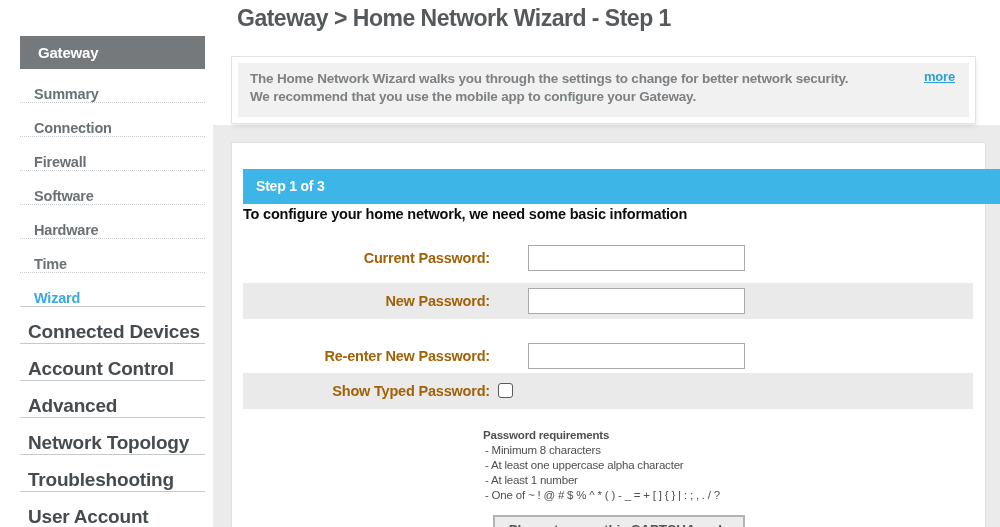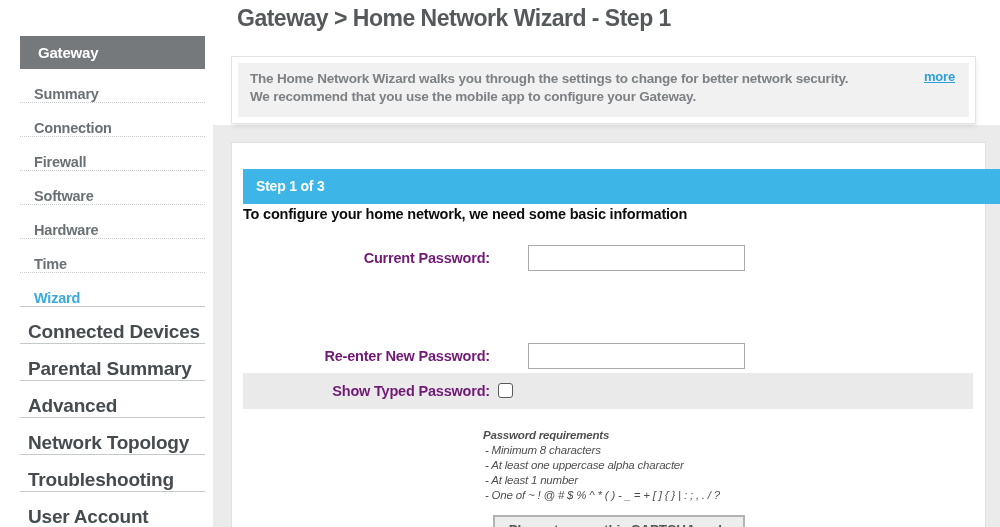--- a/index.html
+++ b/index.html
@@ -69,35 +69,35 @@
     position:absolute;left:11px;top:63px;font-size:14.5px;font-weight:bold;color:#0d0d0d;
   }
   .form-row{position:absolute;left:11px;width:730px;height:36px;}
   .form-row.shaded{background:#eaeaea;}
   .row-1{top:97px;}
   .row-2{top:140px;}
   .row-3{top:195px;}
   .row-4{top:230px;}
   .row-label{
     position:absolute;left:0;top:0;width:247px;height:36px;line-height:36px;
-    text-align:right;font-size:14.5px;font-weight:bold;color:#701a75;
+    text-align:right;font-size:14.5px;font-weight:bold;color:#a16207;
   }
   .row-input{
     position:absolute;left:285px;top:5px;width:217px;height:26px;box-sizing:border-box;
     border:1px solid #a9a9a9;background:#fff;font-size:14px;padding:0 6px;
     font-family:"Liberation Sans",sans-serif;
   }
   .row-check{
     appearance:none;-webkit-appearance:none;position:absolute;left:255px;top:10px;
     width:15px;height:15px;box-sizing:border-box;border:1px solid #595959;border-radius:3px;
     background:#fff;margin:0;cursor:pointer;
   }
 
   
-  .reqs{position:absolute;left:251px;top:285px;font-size:11.5px;color:#4f4f4f;line-height:15px;font-style:italic;}
+  .reqs{position:absolute;left:251px;top:285px;font-size:11.5px;color:#4f4f4f;line-height:15px;}
   .reqs-title{font-weight:bold;}
   .reqs div.item{padding-left:2px;}
 
   
   .captcha-box{
     position:absolute;left:261px;top:372px;width:252px;height:44px;box-sizing:border-box;
     border:2px solid #b3b3b3;background:#ededed;text-align:center;
     font-size:13.5px;font-weight:bold;color:#545454;padding-top:5px;
   }
 </style>
@@ -131,21 +131,21 @@
         <span>Time</span>
       </div>
       <div class="side-item sub-item last active">
         <span>Wizard</span>
       </div>
 
       <div class="side-item main-item">
         <span>Connected Devices</span>
       </div>
       <div class="side-item main-item">
-        <span>Parental Summary</span>
+        <span>Account Control</span>
       </div>
       <div class="side-item main-item">
         <span>Advanced</span>
       </div>
       <div class="side-item main-item">
         <span>Network Topology</span>
       </div>
       <div class="side-item main-item">
         <span>Troubleshooting</span>
       </div>
@@ -169,20 +169,24 @@
 
     <div class="step-bar">Step 1 of 3</div>
 
     <div class="intro-text">To configure your home network, we need some basic information</div>
 
     <div class="form-row row-1">
       <div class="row-label">Current Password:</div>
       <input class="row-input" type="password" value="" style="">
     </div>
 
+    <div class="form-row row-2 shaded">
+      <div class="row-label">New Password:</div>
+      <input class="row-input" type="password" value="" style="">
+    </div>
 
     <div class="form-row row-3">
       <div class="row-label">Re-enter New Password:</div>
       <input class="row-input" type="password" value="" style="">
     </div>
 
     <div class="form-row row-4 shaded">
       <div class="row-label">Show Typed Password:</div>
       <input class="row-check" type="checkbox" style="">
     </div>

